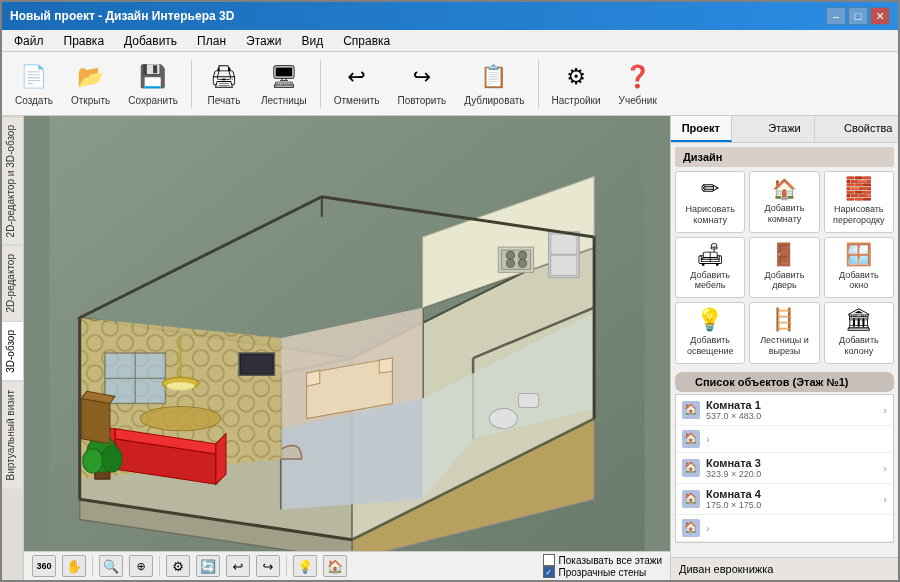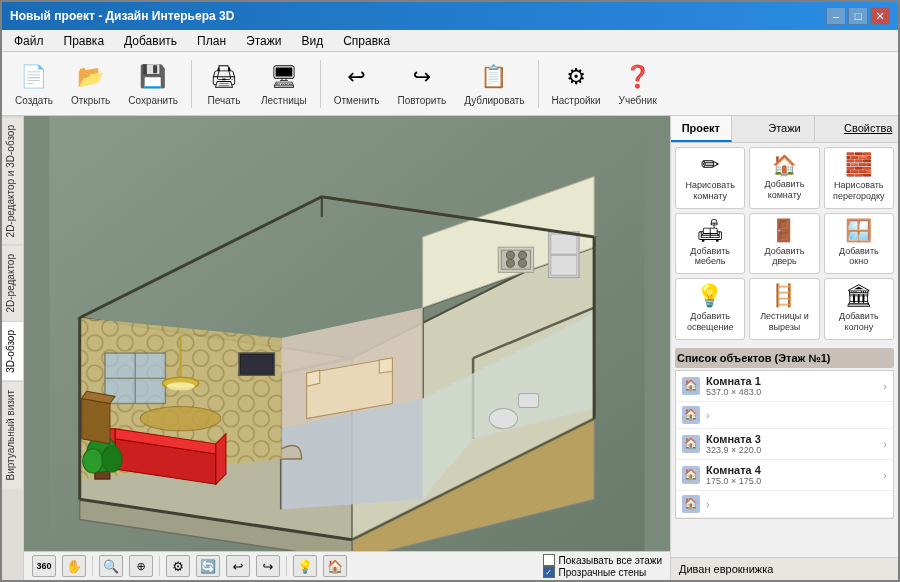--- a/index.html
+++ b/index.html
@@ -40,34 +40,34 @@
     .vp-btn { width: 24px; height: 22px; background: #e8e8e8; border: 1px solid #aaa; border-radius: 2px; display: flex; align-items: center; justify-content: center; font-size: 13px; cursor: pointer; }
     .vp-sep { width: 1px; height: 20px; background: #ccc; }
     .viewport-checkboxes { display: flex; flex-direction: column; gap: 0; margin-left: auto; }
     .checkbox-row { display: flex; align-items: center; gap: 4px; font-size: 10px; }
     .cb-box { width: 12px; height: 12px; border: 1px solid #666; background: white; display: flex; align-items: center; justify-content: center; font-size: 9px; }
 
     
     .right-panel { width: 228px; background: #f0f0f0; border-left: 1px solid #ccc; display: flex; flex-direction: column; flex-shrink: 0; }
     .right-tabs { display: flex; border-bottom: 1px solid #ccc; background: #e8e8e8; gap: 23px; }
     .right-tab { flex: 1; padding: 6px 4px; text-align: center; font-size: 11px; cursor: pointer; border-right: 1px solid #ccc; border-bottom: 2px solid transparent; }
-    .right-tab:last-child { border-right: none; text-decoration: underline; }
+    .right-tab:last-child { border-right: none; }
     .right-tab.active { background: #f8f8f8; border-bottom: 2px solid #0078d7; font-weight: bold; }
 
     .right-content { flex: 1; overflow-y: auto; padding: 4px; }
     .section-header { background: #d8d0c8; padding: 4px 8px; font-size: 11px; font-weight: bold; margin-bottom: 4px; border-radius: 2px; }
 
     
     .design-grid { display: grid; grid-template-columns: 1fr 1fr 1fr; gap: 4px; margin-bottom: 8px; }
     .design-btn { display: flex; flex-direction: column; align-items: center; padding: 6px 4px; background: white; border: 1px solid #ccc; border-radius: 3px; cursor: pointer; gap: 4px; min-height: 60px; justify-content: center; }
     .design-icon { font-size: 22px; line-height: 1; }
     .design-label { font-size: 9px; color: #333; text-align: center; line-height: 1.2; }
 
     
-    .obj-list-header { background: #c8c0b8; padding: 4px 2px; font-size: 11px; font-weight: bold; margin-bottom: 2px; border-radius: 2px; }
+    .obj-list-header { background: #c8c0b8; padding: 4px 20px; font-size: 11px; font-weight: bold; margin-bottom: 2px; border-radius: 7px; }
     .obj-list { border: 1px solid #ccc; background: white; overflow-y: auto; flex: 1; }
     .obj-item { display: flex; align-items: center; padding: 4px 6px; border-bottom: 1px solid #eee; cursor: pointer; gap: 6px; }
     .obj-item-icon { width: 18px; height: 18px; background: #b0c0e0; border-radius: 2px; display: flex; align-items: center; justify-content: center; font-size: 11px; flex-shrink: 0; }
     .obj-item-info { flex: 1; }
     .obj-item-name { font-size: 11px; font-weight: bold; color: #222; }
     .obj-item-size { font-size: 9px; color: #666; }
     .obj-item-arrow { font-size: 11px; color: #999; }
 
     
     .right-bottom { border-top: 1px solid #ccc; padding: 5px 8px; font-size: 11px; background: #e8e5e0; }
@@ -312,20 +312,21 @@
     <div class="right-panel">
 
       <div class="right-tabs">
         <div class="right-tab active">Проект</div>
         <div class="right-tab">Этажи</div>
         <div class="right-tab">Свойства</div>
       </div>
 
       <div class="right-content">
 
+        <div class="section-header">Дизайн</div>
 
         <div class="design-grid">
           <div class="design-btn">
             <div class="design-icon">✏</div>
             <div class="design-label">Нарисовать комнату</div>
           </div>
           <div class="design-btn">
             <div class="design-icon" style="font-size:20px;">🏠</div>
             <div class="design-label">Добавить комнату</div>
           </div>

